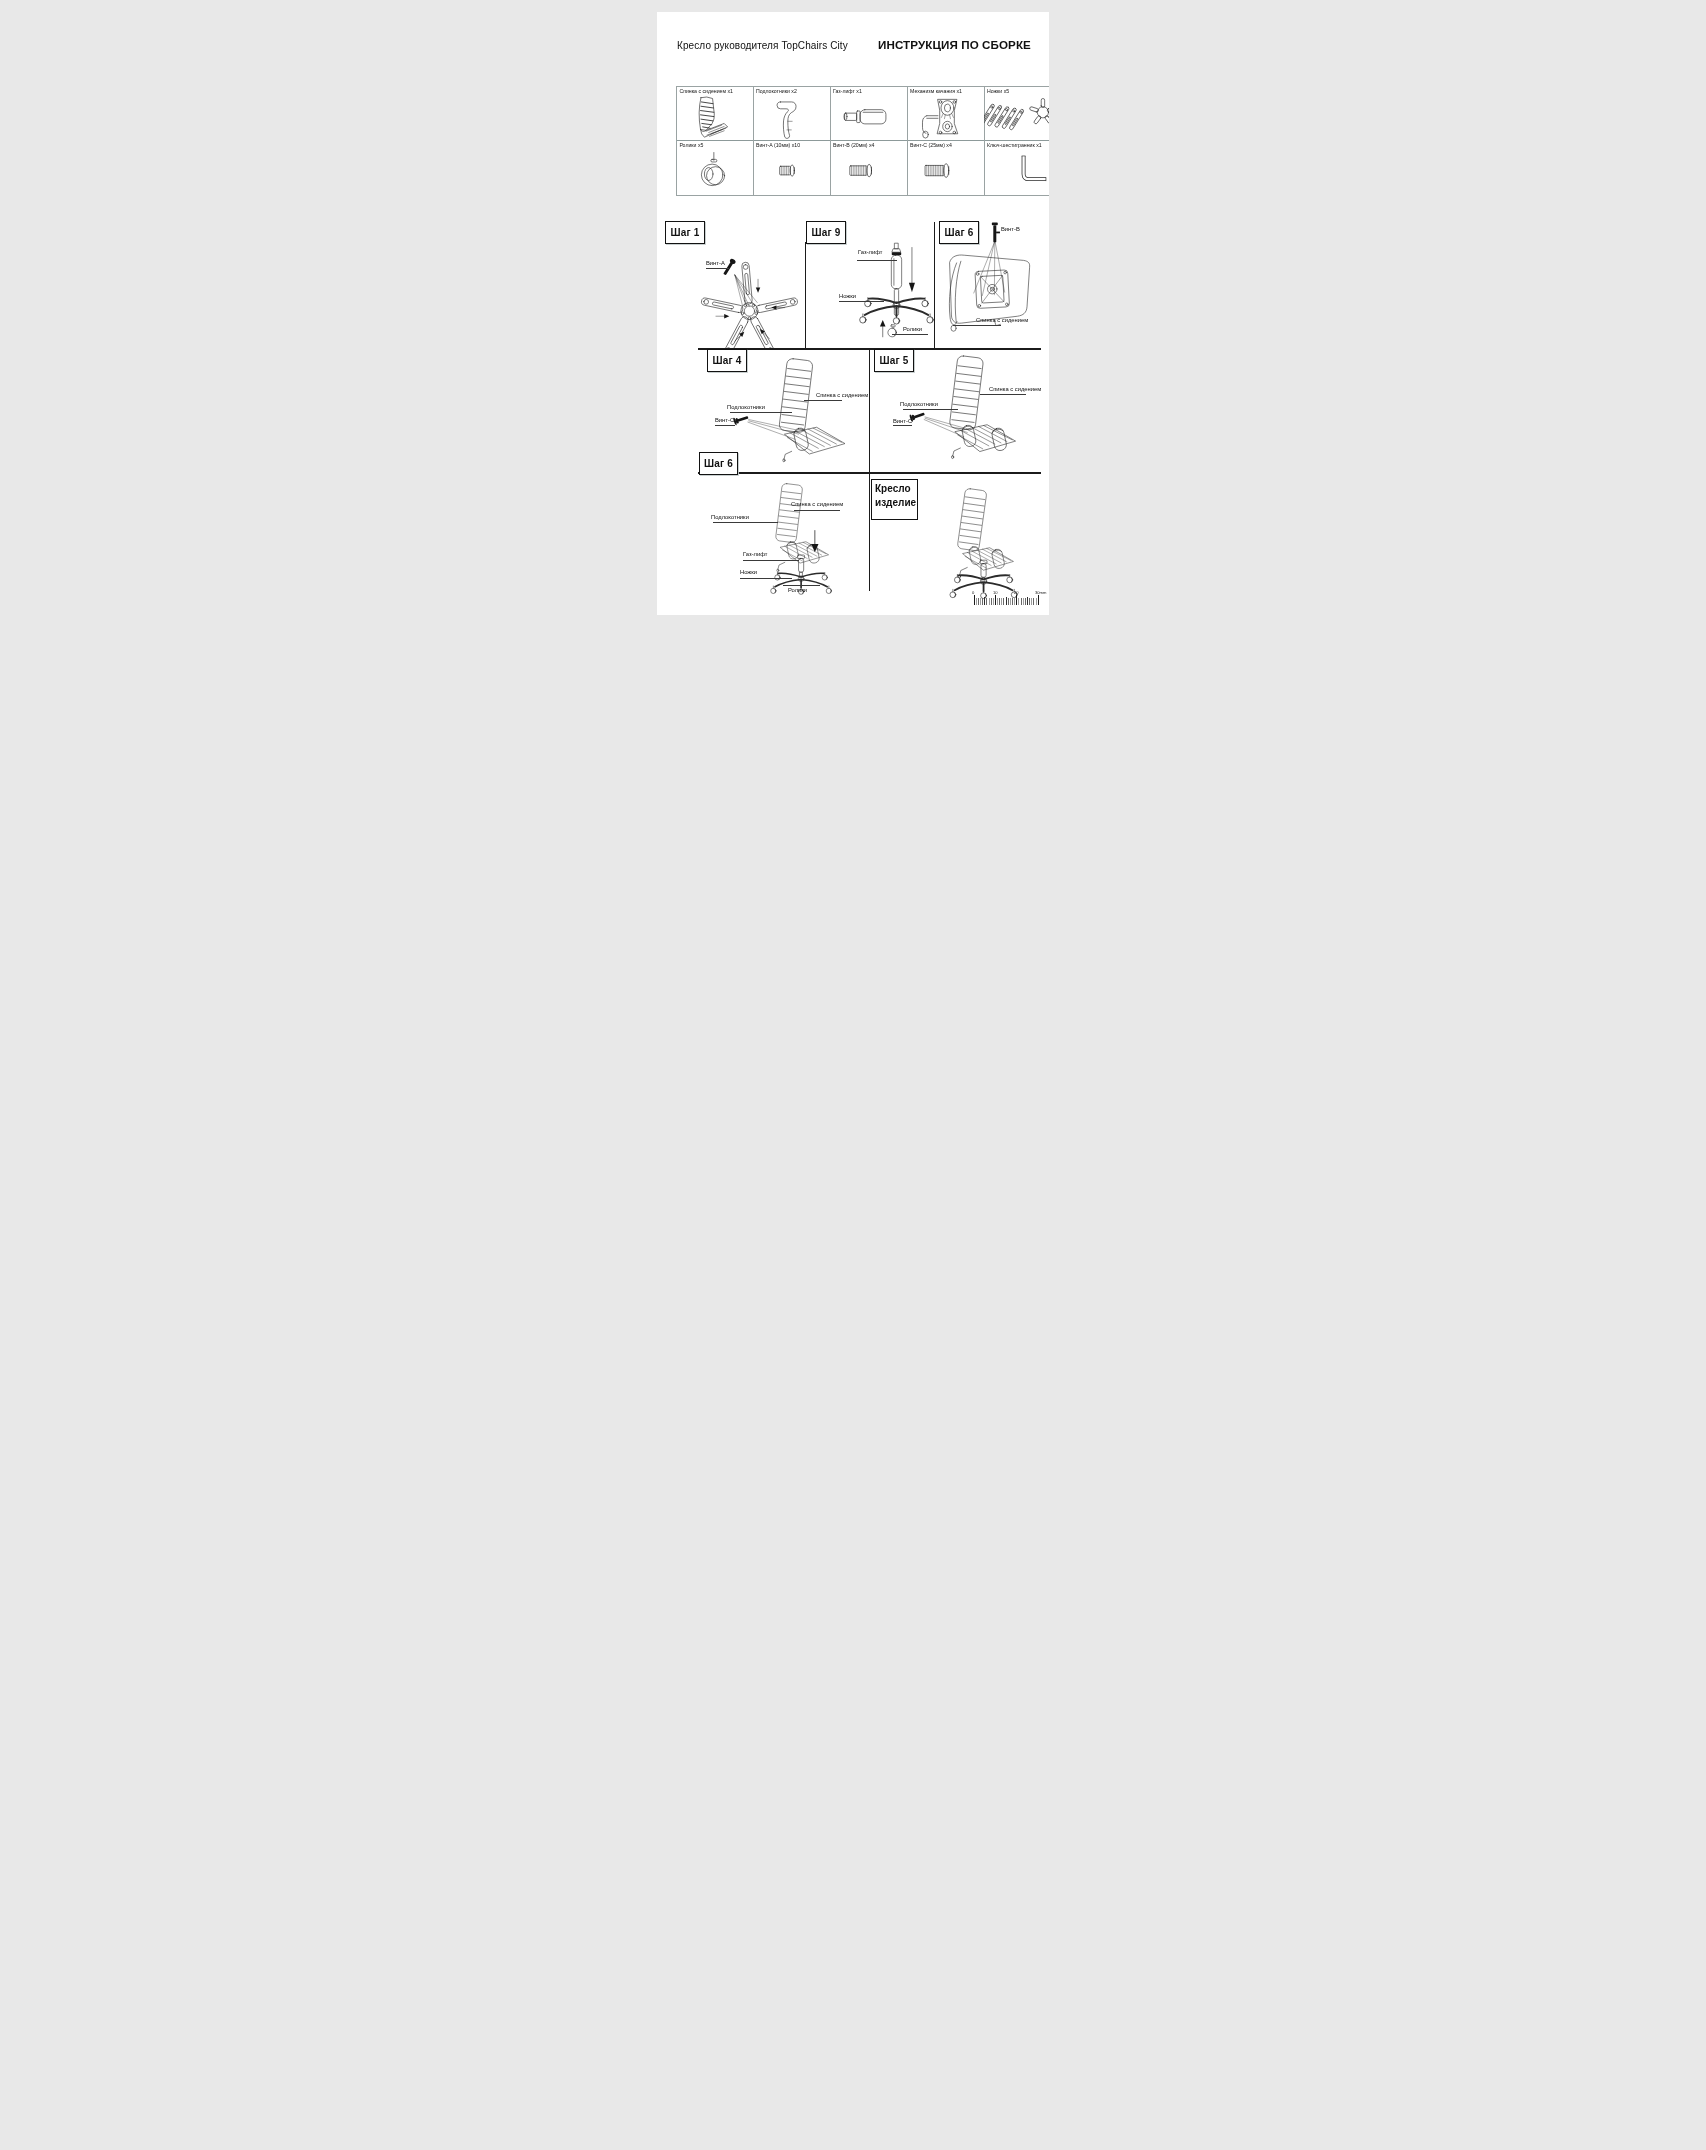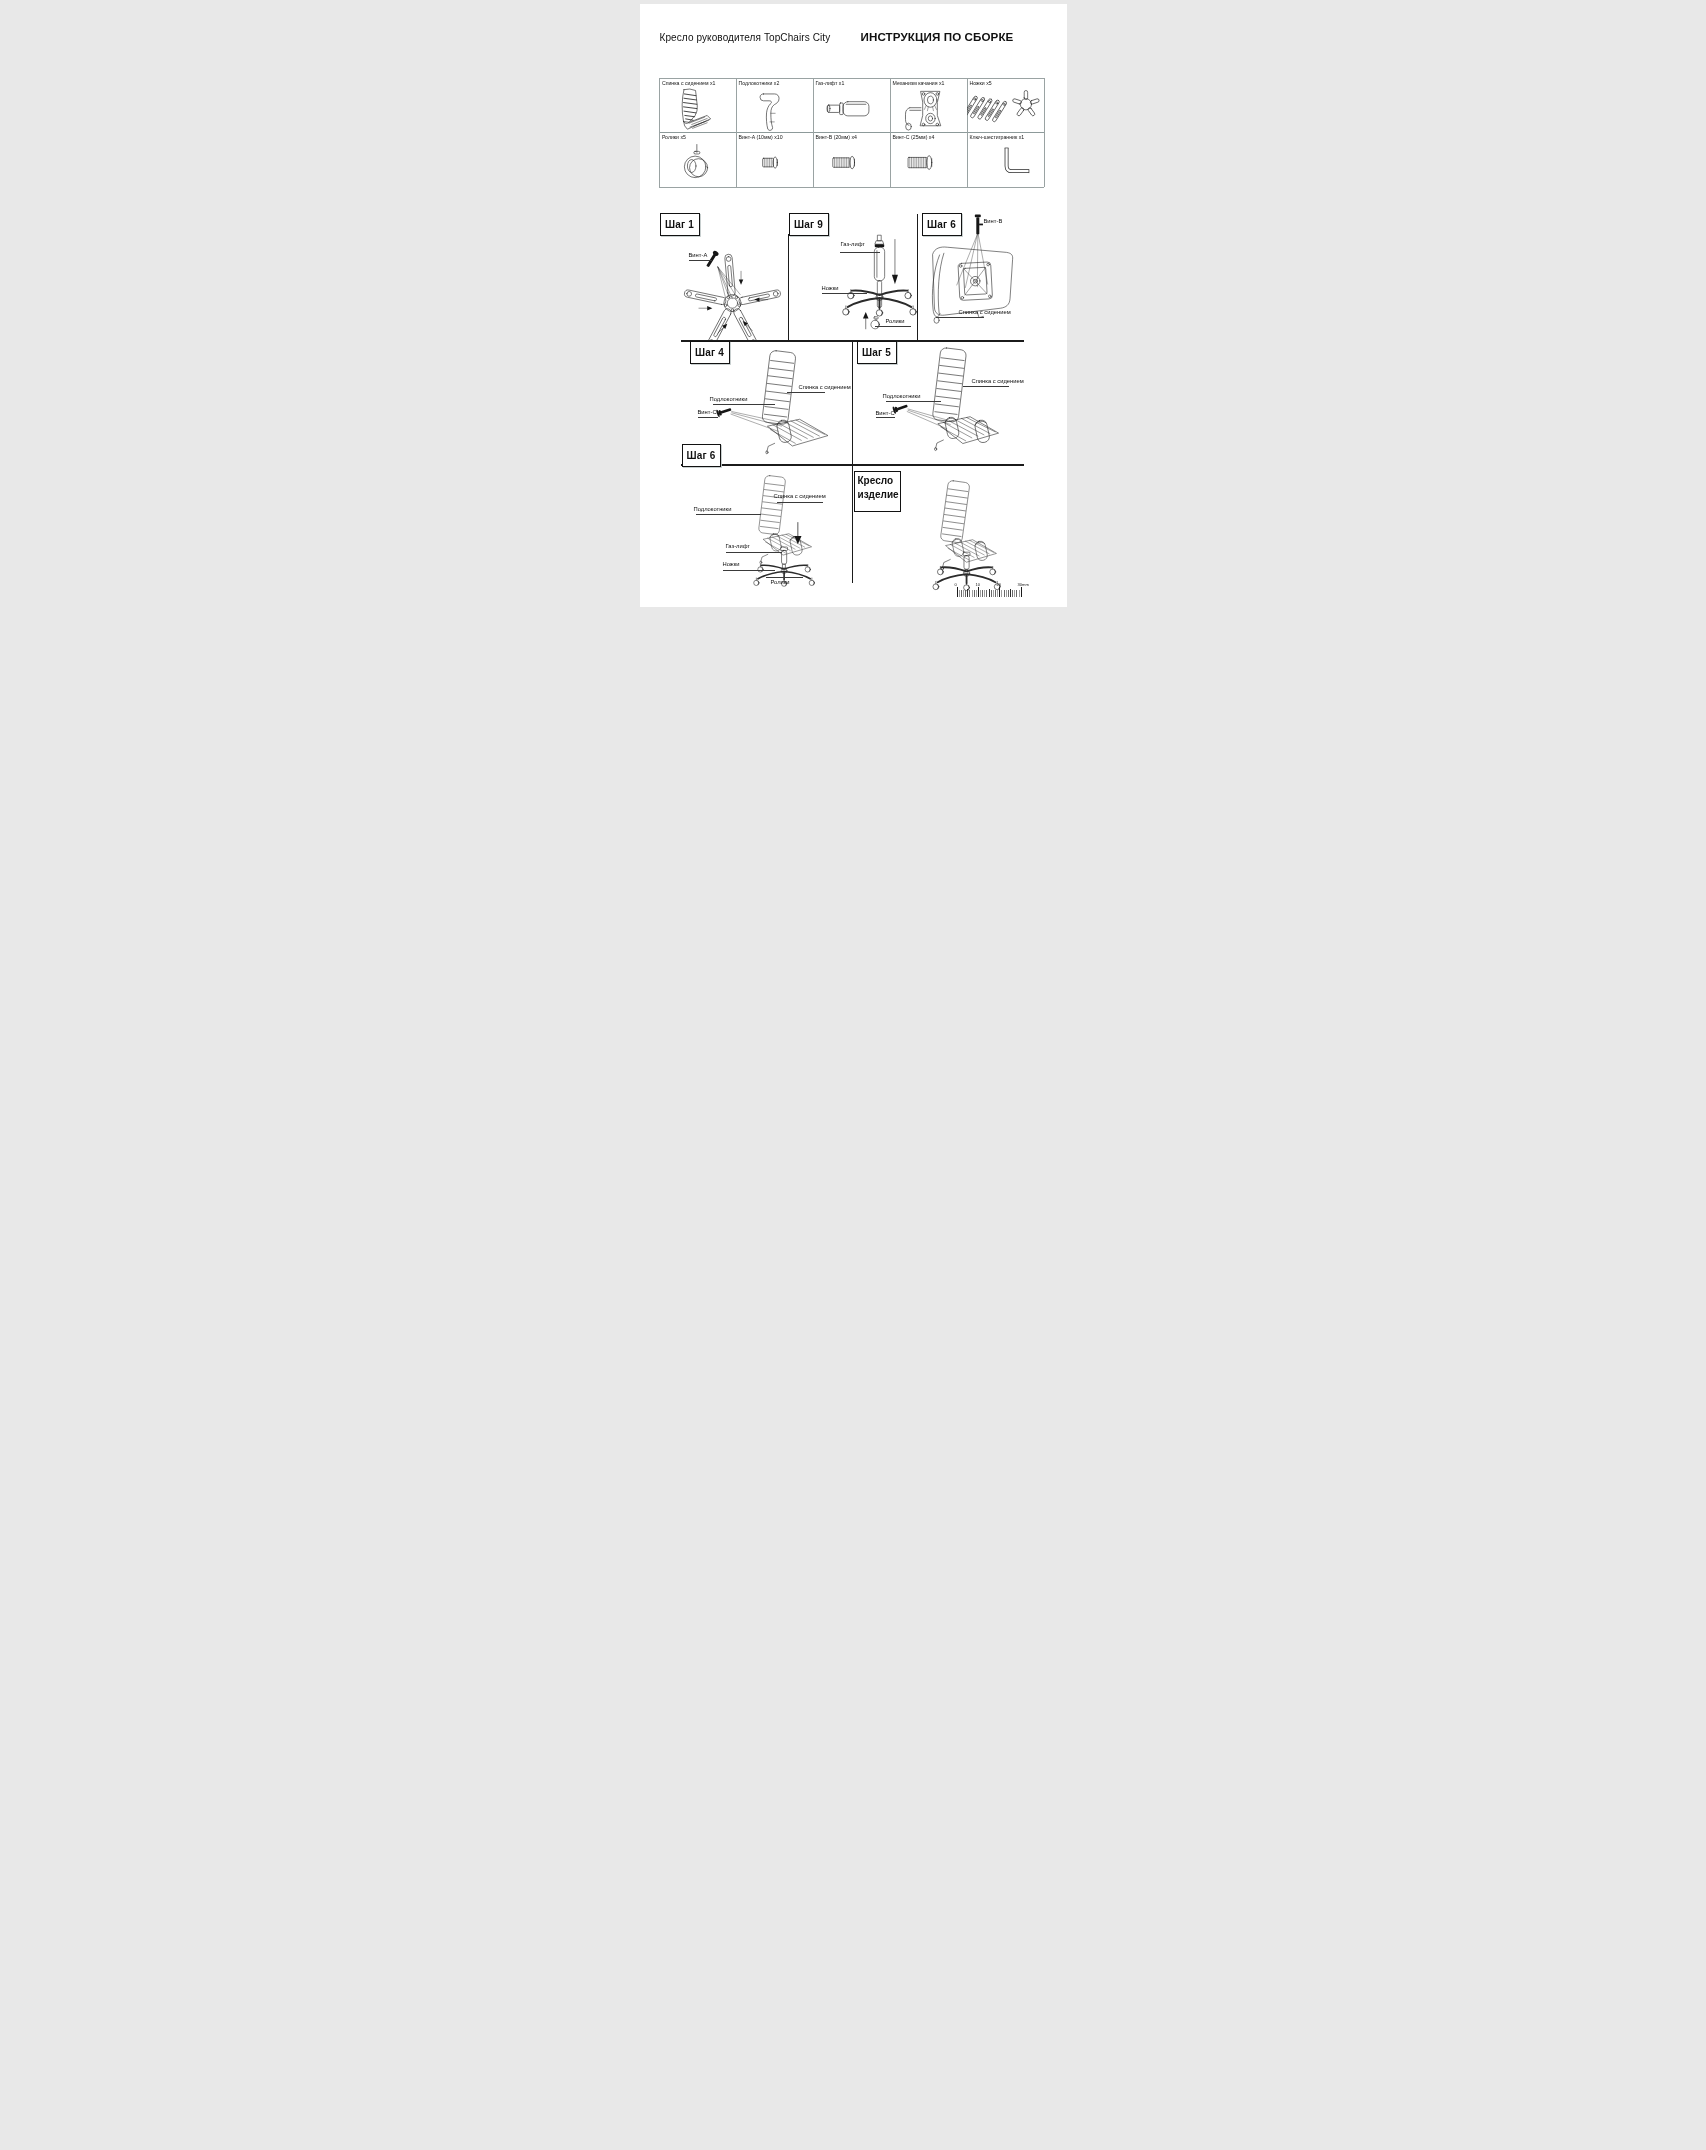--- a/index.html
+++ b/index.html
@@ -1,16 +1,16 @@
 <!DOCTYPE html>
 <html style="font-size:6.9px"><head>
 <meta charset="utf-8">
 <style>
   html,body{margin:0;padding:0;background:#e8e8e8}
-  #page{position:relative;width:427px;height:603px;background:#ffffff;margin:4px auto;
+  #page{position:relative;width:392px;height:603px;background:#ffffff;margin:12px auto;
         font-family:"Liberation Sans",sans-serif;color:#111;overflow:hidden}
   .tline{position:absolute;background:#9aa3a3}
   .midline{position:absolute;background:#8d9a9a}
   .divider{position:absolute;background:#1b1b1b}
   .leader{position:absolute;height:0.9px;background:#3a3a3a}
   .callout{position:absolute;font-size:5.8px;line-height:1.1;white-space:nowrap;color:#0e0e0e}
   .cell-label{position:absolute;font-size:5.2px;white-space:nowrap;color:#161616}
   .stepbox{position:absolute;width:38px;height:20.6px;border:1.3px solid #121212;background:#fff;
            display:flex;align-items:center;justify-content:center;
            font-size:10px;font-weight:bold;letter-spacing:0.2px;box-shadow:0.9px 0.9px 0 #c2caca}
@@ -211,21 +211,21 @@
     <path d="M92,16 v42 q0,12 12,12 h40" fill="none" stroke="#ffffff" stroke-width="5.5"></path>
     <path d="M87.5,16 h9 M144,65.5 v9" stroke="#2b2b2b" stroke-width="1.5"></path>
   </svg>
 
   <div class="divider" style="left:148px;top:230px;width:1.1px;height:106px"></div>
   <div class="divider" style="left:277px;top:210px;width:1.1px;height:126px"></div>
   <div class="divider" style="left:41px;top:336px;width:343px;height:1.7px"></div>
   <div class="divider" style="left:212px;top:336px;width:1.1px;height:243px"></div>
   <div class="divider" style="left:41px;top:460px;width:343px;height:1.7px"></div>
 
-  <div class="stepbox" style="left:20px;top:209px">
+  <div class="stepbox" style="left:8px;top:209px">
     <span>Шаг 1</span>
   </div>
   <svg class="panel" style="left:20px;top:208px" width="129" height="128" viewBox="0 0 299 298">
     <g class="draw">
       <g transform="translate(168,212) rotate(-95)">
           <rect x="16" y="-8.5" width="98" height="17" rx="8.5"></rect>
           <rect x="38" y="-3.5" width="50" height="7" rx="3.5"></rect>
           <circle cx="103" cy="0" r="5.5"></circle>
         </g>
       <g transform="translate(168,212) rotate(-12)">

